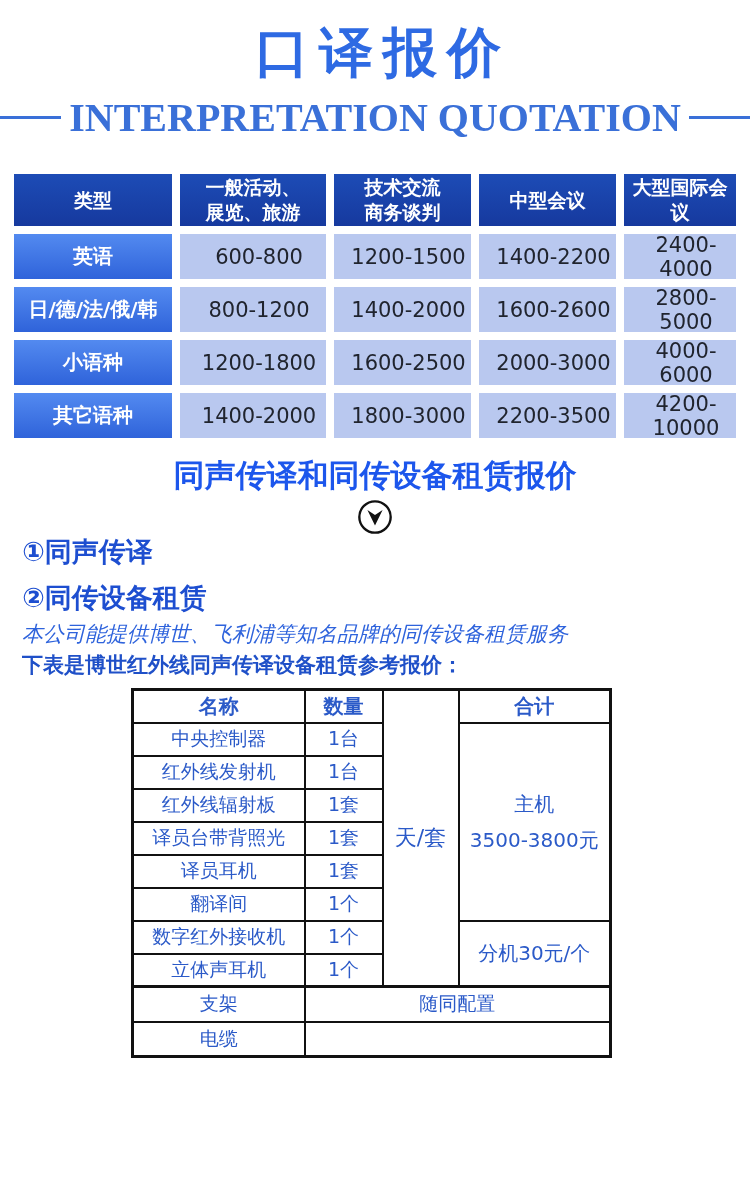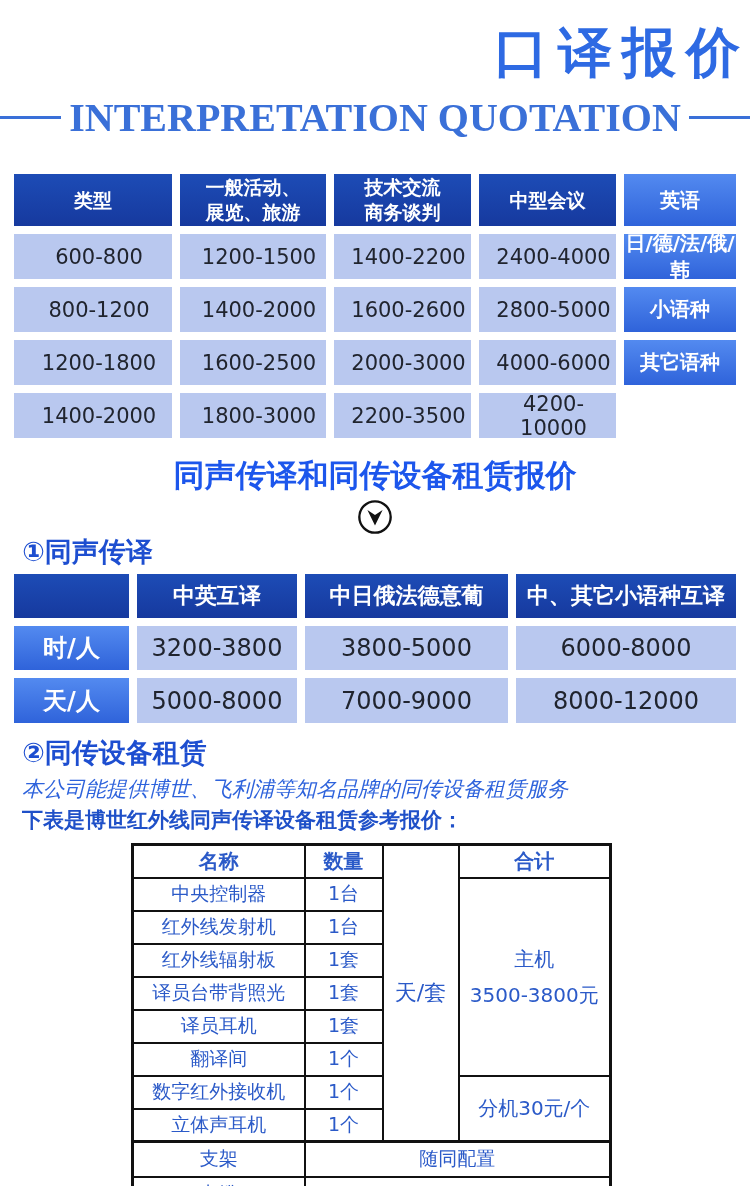--- a/index.html
+++ b/index.html
@@ -10,21 +10,21 @@
     overflow:hidden;
     background:#ffffff;
     font-family:"DejaVu Sans","Liberation Sans",sans-serif;
     box-sizing:border-box;
     padding-top:22px;
   }
   .pre{white-space:pre-line;}
 
   
   .main-title{
-    text-align:right;
+    text-align:center;
     font-size:54px;
     font-weight:800;
     color:#2e6ae3;
     letter-spacing:10px;
     padding-left:16px;
     line-height:1.15;
   }
   .subtitle-row{
     margin-top:10px;
     display:flex;
@@ -167,20 +167,21 @@
     <div class="subtitle-line"></div>
   </div>
 
   <div class="btable" id="table1">
     <div class="cell hcell pre">类型</div>
     <div class="cell hcell pre">一般活动、
 展览、旅游</div>
     <div class="cell hcell pre">技术交流
 商务谈判</div>
     <div class="cell hcell pre">中型会议</div>
+    <div class="cell hcell pre">大型国际会议</div>
 
     <div class="cell lcell">英语</div>
     <div class="cell dcell">600-800</div>
     <div class="cell dcell">1200-1500</div>
     <div class="cell dcell">1400-2200</div>
     <div class="cell dcell">2400-4000</div>
 
     <div class="cell lcell">日/德/法/俄/韩</div>
     <div class="cell dcell">800-1200</div>
     <div class="cell dcell">1400-2000</div>
@@ -202,36 +203,20 @@
 
   <div class="section-title">同声传译和同传设备租赁报价</div>
   <div class="arrow-wrap">
     <svg width="38" height="38" viewBox="0 0 40 40">
       <circle cx="20" cy="20" r="16.5" fill="none" stroke="#111111" stroke-width="2.5"></circle>
       <path d="M12 12.5 L20 29 L28 12.5 L20 18 Z" fill="#111111"></path>
     </svg>
   </div>
 
   <div class="num-heading">①同声传译</div>
-  <div class="btable" id="table2">
-    <div class="cell hcell"></div>
-    <div class="cell hcell">中英互译</div>
-    <div class="cell hcell">中日俄法德意葡</div>
-    <div class="cell hcell">中、其它小语种互译</div>
-
-    <div class="cell lcell">时/人</div>
-    <div class="cell dcell">3200-3800</div>
-    <div class="cell dcell">3800-5000</div>
-    <div class="cell dcell">6000-8000</div>
-
-    <div class="cell lcell">天/人</div>
-    <div class="cell dcell">5000-8000</div>
-    <div class="cell dcell">7000-9000</div>
-    <div class="cell dcell">8000-12000</div>
-  </div>
 
   <div class="num-heading h-equip">②同传设备租赁</div>
   <div class="desc1">本公司能提供博世、飞利浦等知名品牌的同传设备租赁服务</div>
   <div class="desc2">下表是博世红外线同声传译设备租赁参考报价：</div>
 
   <table id="table3">
     <colgroup>
       <col class="col-name">
         <col class="col-qty">
         <col class="col-unit">

